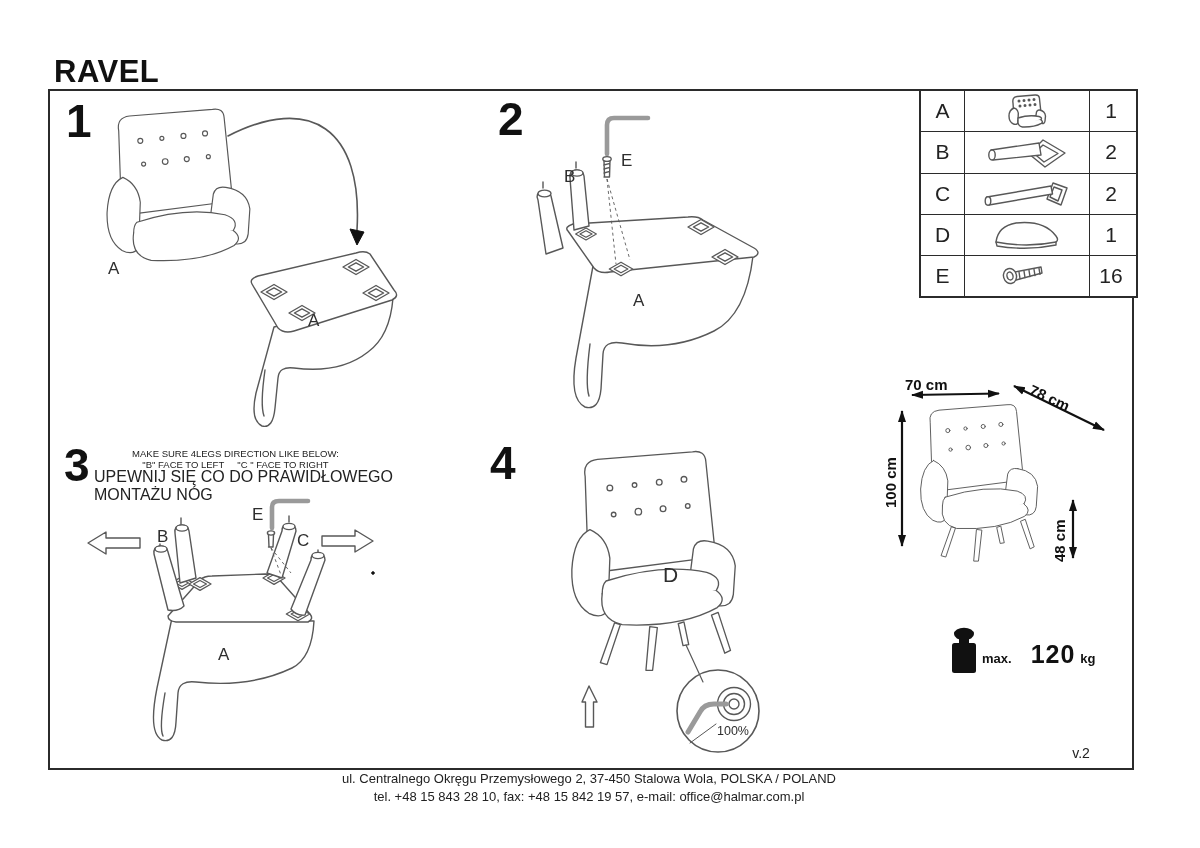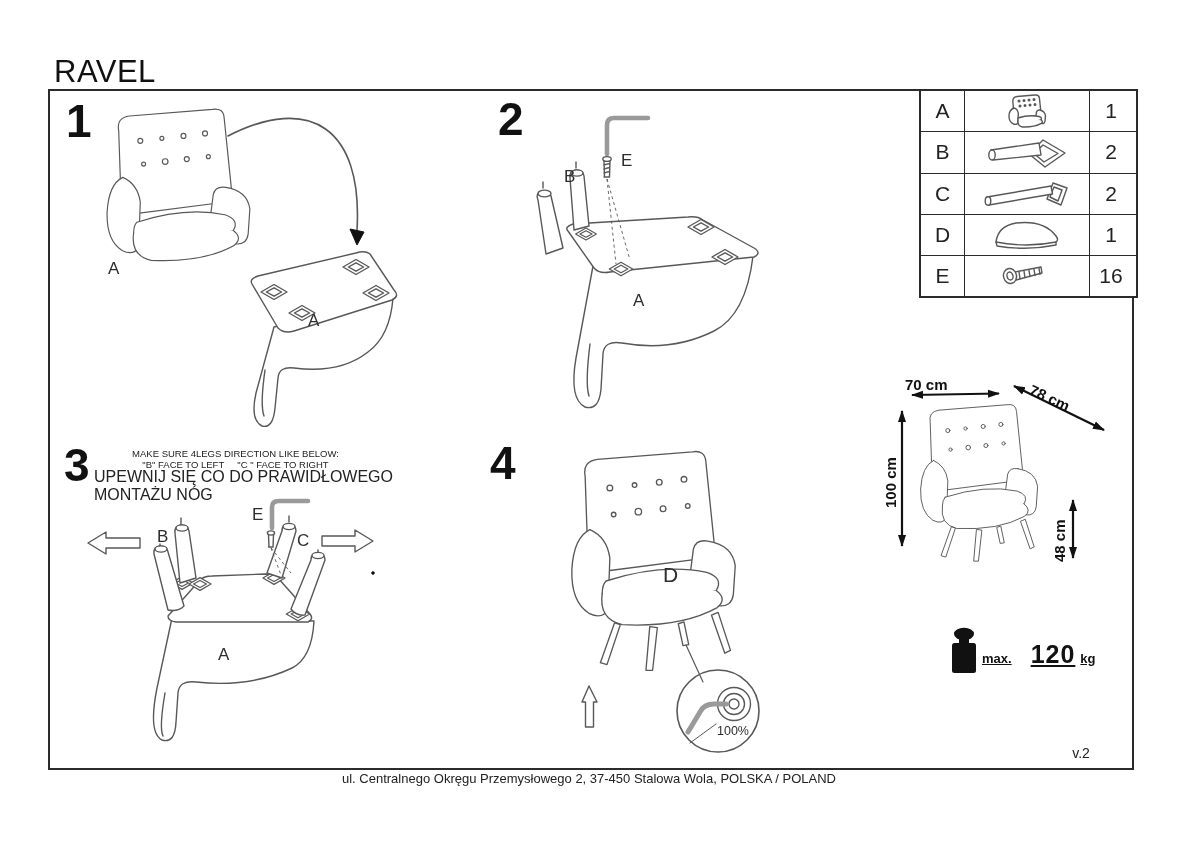--- a/index.html
+++ b/index.html
@@ -1,20 +1,20 @@
 <!DOCTYPE html>
 <html><head>
 <meta charset="utf-8">
 <style>
   html,body{margin:0;padding:0;background:#fff;}
   #page{position:relative;width:1200px;height:848px;background:#fff;overflow:hidden;
         font-family:"Liberation Sans",sans-serif;color:#1a1a1a;}
   .abs{position:absolute;}
   
-  .title{left:54px;top:54px;font-size:31px;font-weight:400;letter-spacing:.5px;color:#111;}
+  .title{left:54px;top:54px;font-size:31px;font-weight:700;letter-spacing:.5px;color:#111;}
   
   .frame{left:48px;top:89px;width:1082px;height:677px;border:2px solid #2b2b2b;}
   
   .stepnum{font-size:46px;font-weight:800;line-height:1;color:#111;}
   
   text.lbl{font-family:"Liberation Sans",sans-serif;font-size:17px;fill:#2e2e2e;}
   text.lbl-big{font-family:"Liberation Sans",sans-serif;font-size:21px;fill:#2e2e2e;}
   text.pct{font-family:"Liberation Sans",sans-serif;font-size:12.5px;fill:#2e2e2e;}
   
   .s  {stroke:#585858;stroke-width:1.4;fill:none;stroke-linecap:round;stroke-linejoin:round;}
@@ -31,21 +31,21 @@
   .ptable{left:919px;top:89px;width:215px;border:2px solid #2b2b2b;background:#fff;}
   .prow{display:grid;grid-template-columns:44px 124px 43px;height:40.3px;border-top:1.6px solid #2b2b2b;}
   .prow:first-child{border-top:none;}
   .pcell{display:flex;align-items:center;justify-content:center;font-size:21px;color:#222;}
   .pcell.letter{border-right:1.6px solid #2b2b2b;}
   .pcell.qty{border-left:1.6px solid #2b2b2b;}
   
   .dimlab{font-size:15px;font-weight:700;color:#111;}
   .vert{writing-mode:vertical-rl;transform:rotate(180deg);}
   
-  .maxload{left:982px;top:640px;display:flex;align-items:baseline;gap:5px;color:#111;text-decoration:underline;}
+  .maxload{left:982px;top:640px;display:flex;align-items:baseline;gap:5px;color:#111;}
   .maxload .small{font-size:13px;font-weight:700;}
   .maxload .big{font-size:25px;font-weight:700;letter-spacing:1px;margin-left:14px;}
   
   .footer{left:48px;top:770px;width:1082px;text-align:center;font-size:13px;line-height:17.5px;color:#222;}
   .version{left:1036px;top:745px;width:90px;text-align:center;font-size:14px;color:#222;}
 </style>
 </head>
 <body>
 
 <div id="page">
@@ -278,15 +278,16 @@
   </svg>
   <div class="abs maxload">
     <span class="small">max.</span>
     <span class="big">120</span>
     <span class="small">kg</span>
   </div>
 
   <div class="abs version">v.2</div>
   <div class="abs footer">
     <div>ul. Centralnego Okręgu Przemysłowego 2, 37-450 Stalowa Wola, POLSKA / POLAND</div>
+    <div>tel. +48 15 843 28 10, fax: +48 15 842 19 57, e-mail: office@halmar.com.pl</div>
   </div>
 
 </div>
 
 </body></html>

